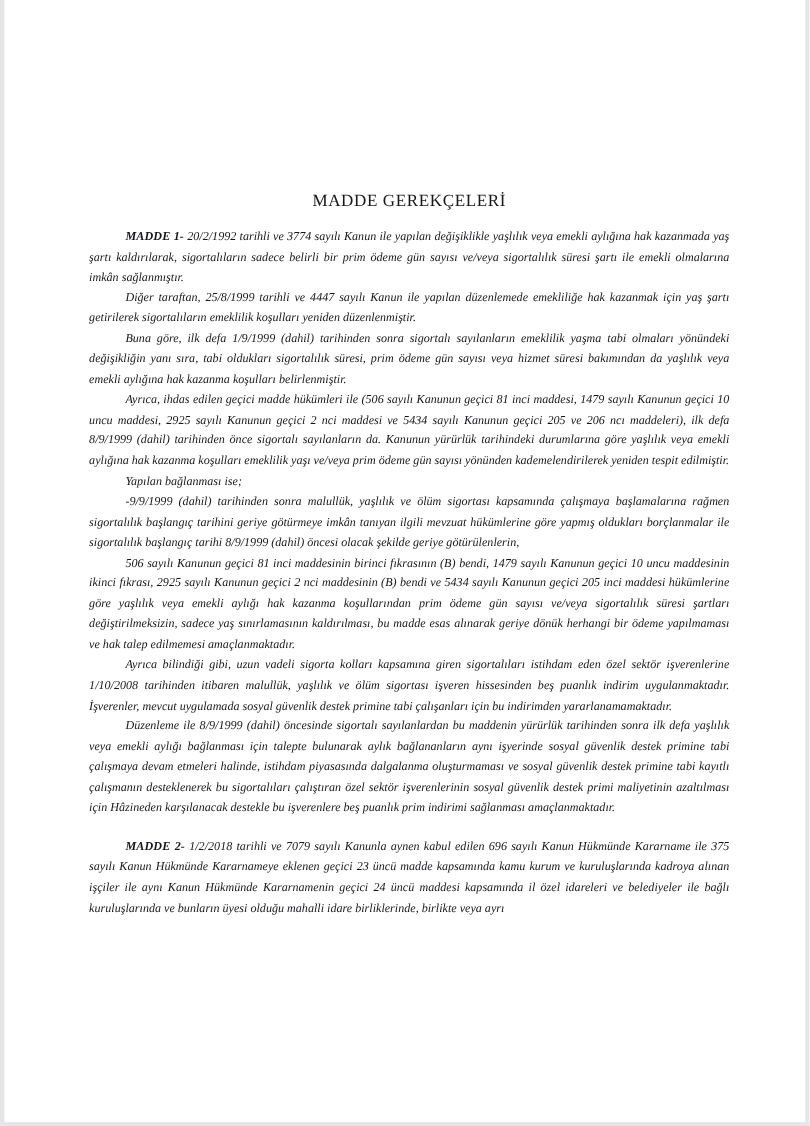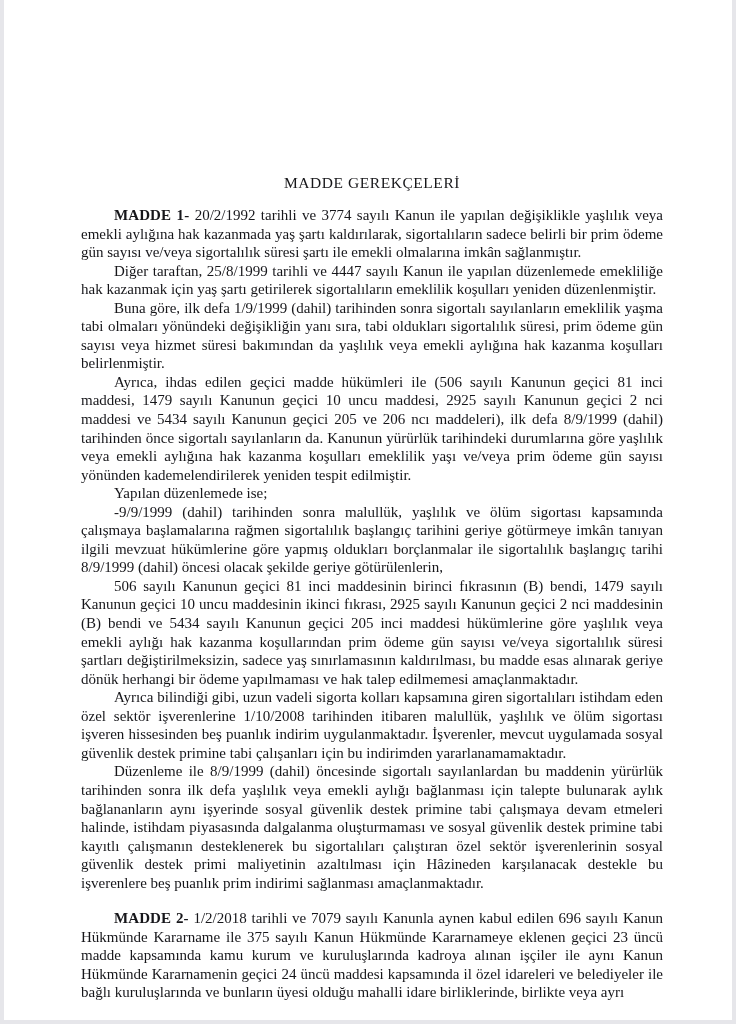--- a/index.html
+++ b/index.html
@@ -50,25 +50,26 @@
     left: 0;
     top: 172px;
     width: 582px;
   }
   p.para {
     margin: 0;
     padding: 0;
     text-indent: 33px;
     text-align: justify;
     text-justify: inter-word;
-    font-size: 15px;
+    font-size: 11px;
     line-height: 18.55px;
     color: #16161a;
     -webkit-hyphens: none;
     hyphens: none;
+    font-style: italic;
   }
   p.para.nolast {
     text-align-last: left;
   }
   p.para.dash {
     text-indent: 33px;
   }
   b.lead {
     font-weight: bold;
     letter-spacing: 0.1px;
@@ -88,21 +89,21 @@
     <div class="doc-flow">
 
       <p class="para"><b class="lead">MADDE 1-</b><span> 20/2/1992 tarihli ve 3774 sayılı Kanun ile yapılan değişiklikle yaşlılık veya emekli aylığına hak kazanmada yaş şartı kaldırılarak, sigortalıların sadece belirli bir prim ödeme gün sayısı ve/veya sigortalılık süresi şartı ile emekli olmalarına imkân sağlanmıştır.</span></p>
 
       <p class="para">Diğer taraftan, 25/8/1999 tarihli ve 4447 sayılı Kanun ile yapılan düzenlemede emekliliğe hak kazanmak için yaş şartı getirilerek sigortalıların emeklilik koşulları yeniden düzenlenmiştir.</p>
 
       <p class="para">Buna göre, ilk defa 1/9/1999 (dahil) tarihinden sonra sigortalı sayılanların emeklilik yaşma tabi olmaları yönündeki değişikliğin yanı sıra, tabi oldukları sigortalılık süresi, prim ödeme gün sayısı veya hizmet süresi bakımından da yaşlılık veya emekli aylığına hak kazanma koşulları belirlenmiştir.</p>
 
       <p class="para">Ayrıca, ihdas edilen geçici madde hükümleri ile (506 sayılı Kanunun geçici 81 inci maddesi, 1479 sayılı Kanunun geçici 10 uncu maddesi, 2925 sayılı Kanunun geçici 2 nci maddesi ve 5434 sayılı Kanunun geçici 205 ve 206 ncı maddeleri), ilk defa 8/9/1999 (dahil) tarihinden önce sigortalı sayılanların da. Kanunun yürürlük tarihindeki durumlarına göre yaşlılık veya emekli aylığına hak kazanma koşulları emeklilik yaşı ve/veya prim ödeme gün sayısı yönünden kademelendirilerek yeniden tespit edilmiştir.</p>
 
-      <p class="para nolast">Yapılan düzenlemede ise;</p>
+      <p class="para nolast">Yapılan bağlanması ise;</p>
 
 
       <p class="para dash nolast">-9/9/1999 (dahil) tarihinden sonra malullük, yaşlılık ve ölüm sigortası kapsamında çalışmaya başlamalarına rağmen sigortalılık başlangıç tarihini geriye götürmeye imkân tanıyan ilgili mevzuat hükümlerine göre yapmış oldukları borçlanmalar ile sigortalılık başlangıç tarihi 8/9/1999 (dahil) öncesi olacak şekilde geriye götürülenlerin,</p>
 
       <p class="para">506 sayılı Kanunun geçici 81 inci maddesinin birinci fıkrasının (B) bendi, 1479 sayılı Kanunun geçici 10 uncu maddesinin ikinci fıkrası, 2925 sayılı Kanunun geçici 2 nci maddesinin (B) bendi ve 5434 sayılı Kanunun geçici 205 inci maddesi hükümlerine göre yaşlılık veya emekli aylığı hak kazanma koşullarından prim ödeme gün sayısı ve/veya sigortalılık süresi şartları değiştirilmeksizin, sadece yaş sınırlamasının kaldırılması, bu madde esas alınarak geriye dönük herhangi bir ödeme yapılmaması ve hak talep edilmemesi amaçlanmaktadır.</p>
 
       <p class="para">Ayrıca bilindiği gibi, uzun vadeli sigorta kolları kapsamına giren sigortalıları istihdam eden özel sektör işverenlerine 1/10/2008 tarihinden itibaren malullük, yaşlılık ve ölüm sigortası işveren hissesinden beş puanlık indirim uygulanmaktadır. İşverenler, mevcut uygulamada sosyal güvenlik destek primine tabi çalışanları için bu indirimden yararlanamamaktadır.</p>
 
       <p class="para">Düzenleme ile 8/9/1999 (dahil) öncesinde sigortalı sayılanlardan bu maddenin yürürlük tarihinden sonra ilk defa yaşlılık veya emekli aylığı bağlanması için talepte bulunarak aylık bağlananların aynı işyerinde sosyal güvenlik destek primine tabi çalışmaya devam etmeleri halinde, istihdam piyasasında dalgalanma oluşturmaması ve sosyal güvenlik destek primine tabi kayıtlı çalışmanın desteklenerek bu sigortalıları çalıştıran özel sektör işverenlerinin sosyal güvenlik destek primi maliyetinin azaltılması için Hâzineden karşılanacak destekle bu işverenlere beş puanlık prim indirimi sağlanması amaçlanmaktadır.</p>
 

